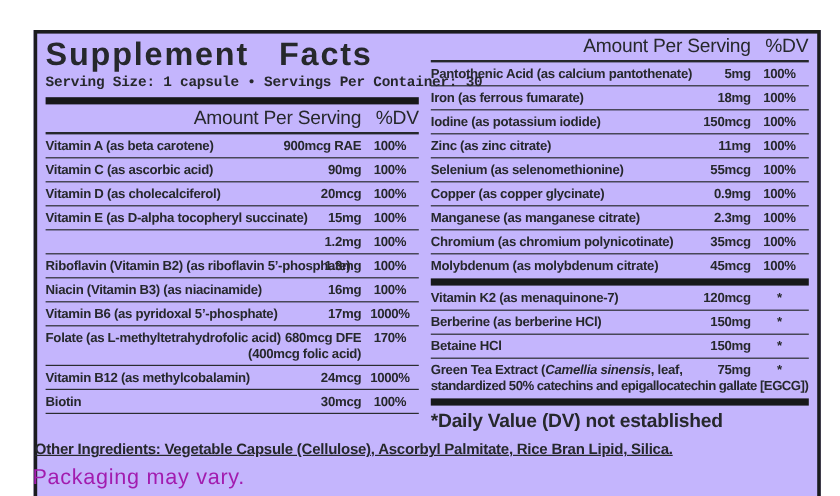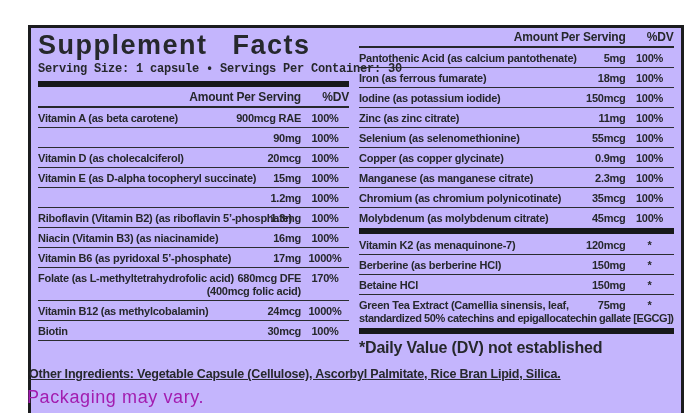--- a/index.html
+++ b/index.html
@@ -11,34 +11,34 @@
   .col-left  { width:322px; padding:2px 4px 0 7px; }
   .col-right { flex:1; padding:0 8px 0 6px; }
 
   .facts-title { font-size:27px; font-weight:bold; letter-spacing:1.5px; word-spacing:16px;
                  line-height:31px; white-space:nowrap; }
   .serving-info { font-size:12px; font-weight:bold; letter-spacing:-0.2px;
                   padding:1px 0 4px; white-space:nowrap;font-family:Liberation Mono, monospace; }
   .thick-bar { height:6px; background:#17181a; margin:1px 0; flex-shrink:0; }
 
   .cols-header { display:flex; align-items:center; border-bottom:2.5px solid #26282c;
-                 font-size:12px; font-weight:bold; padding:2px 0 2px; letter-spacing:-0.2px; }
+                 font-size:16px; font-weight:normal; padding:2px 0 2px; letter-spacing:-0.2px; }
   .cols-header .amt { margin-left:auto; }
   .cols-header .dv  { width:48px; text-align:right; flex-shrink:0; }
 
   .row { border-bottom:1.5px solid #2a2c30; padding:2.5px 0 2px;
          font-size:11px; font-weight:bold; letter-spacing:-0.25px; line-height:14.5px; }
   .row .line1 { display:flex; align-items:baseline; }
   .row .name { white-space:nowrap; min-width:0; }
   .row .amt  { margin-left:auto; padding-left:2px; white-space:nowrap; }
   .row .dv   { width:48px; text-align:center; flex-shrink:0; }
   .row .sub-right { text-align:right; padding-right:48px; line-height:13px; }
   .row .sub-left  { text-align:left; line-height:13px; letter-spacing:-0.45px; white-space:nowrap; }
   .row.no-line { border-bottom:none; }
-  .italic { }
+  .italic { font-style:italic; }
 
   .dv-footnote { font-size:16px; font-weight:bold; letter-spacing:-0.2px; padding-top:4px; }
 
   .other-ingredients { position:absolute; left:29px; top:367px; font-size:12.5px;
                        font-weight:bold; letter-spacing:-0.2px; white-space:nowrap;text-decoration:underline; }
   .packaging-note { position:absolute; left:27px; top:387px; font-size:18px;
                     color:#a21caf; letter-spacing:0.6px; }
 </style>
 </head>
 <body>
@@ -57,20 +57,21 @@
 
     <div class="row">
       <div class="line1">
         <span class="name">Vitamin A (as beta carotene)</span>
         <span class="amt">900mcg RAE</span>
         <span class="dv">100%</span>
       </div>
     </div>
     <div class="row">
       <div class="line1">
+        <span class="name">Vitamin C (as ascorbic acid)</span>
         <span class="amt">90mg</span>
         <span class="dv">100%</span>
       </div>
     </div>
     <div class="row">
       <div class="line1">
         <span class="name">Vitamin D (as cholecalciferol)</span>
         <span class="amt">20mcg</span>
         <span class="dv">100%</span>
       </div>

